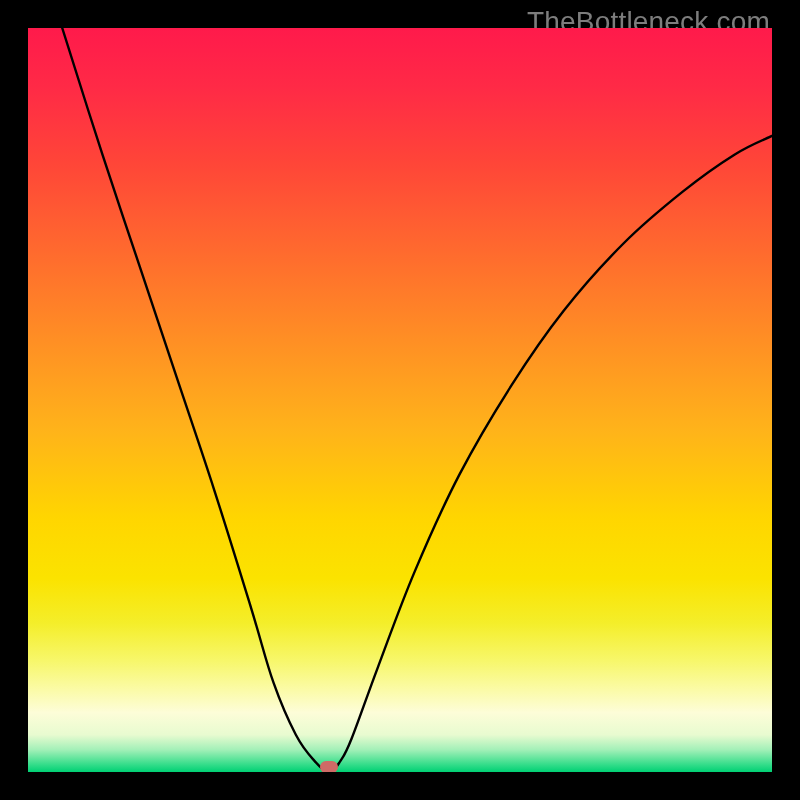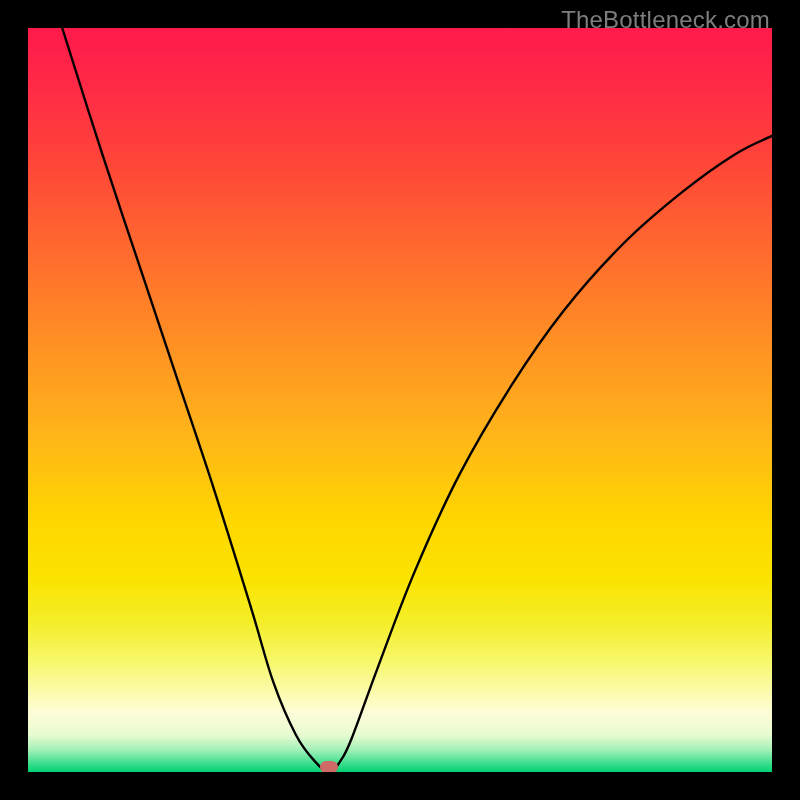--- a/index.html
+++ b/index.html
@@ -59,21 +59,21 @@
   .curve-svg {
     position: absolute;
     left: 0;
     top: 0;
   }
   .watermark {
     position: absolute;
     top: 6px;
     right: 30px;
     color: #7d7d7d;
-    font-size: 24px;
+    font-size: 28px;
     font-weight: 500;
     letter-spacing: 0.2px;
   }
 </style>
 </head>
 <body>
 
 <div class="outer">
   <div class="watermark">TheBottleneck.com</div>
   <div class="plot">

